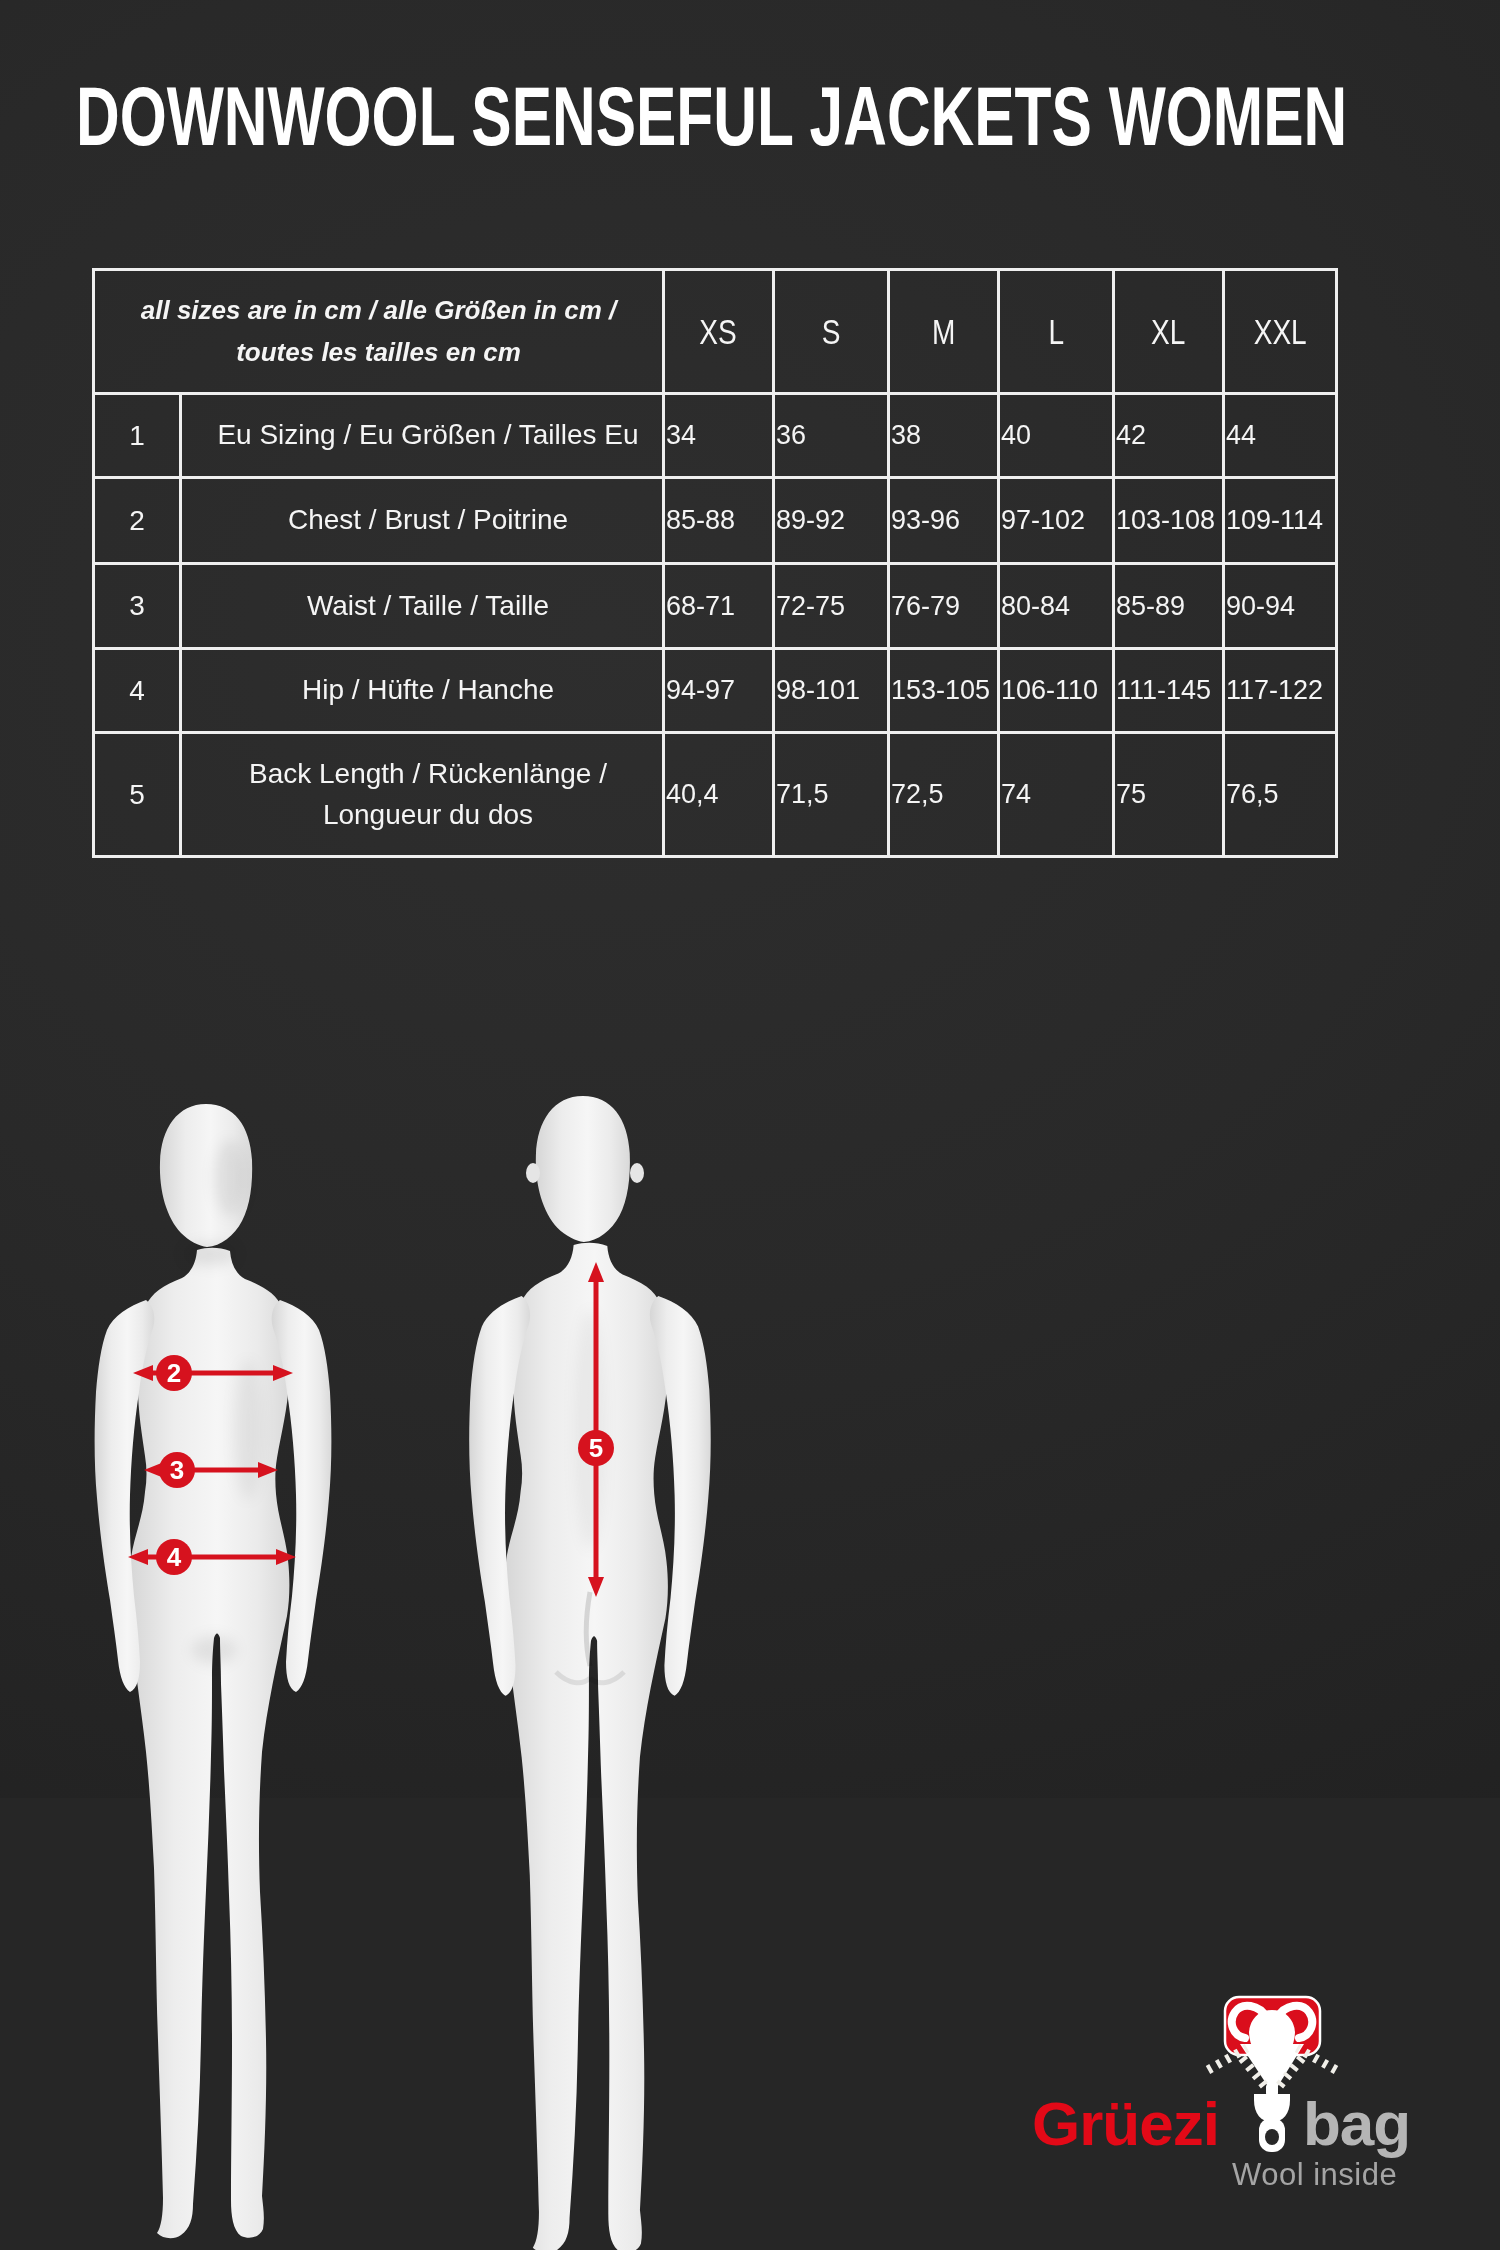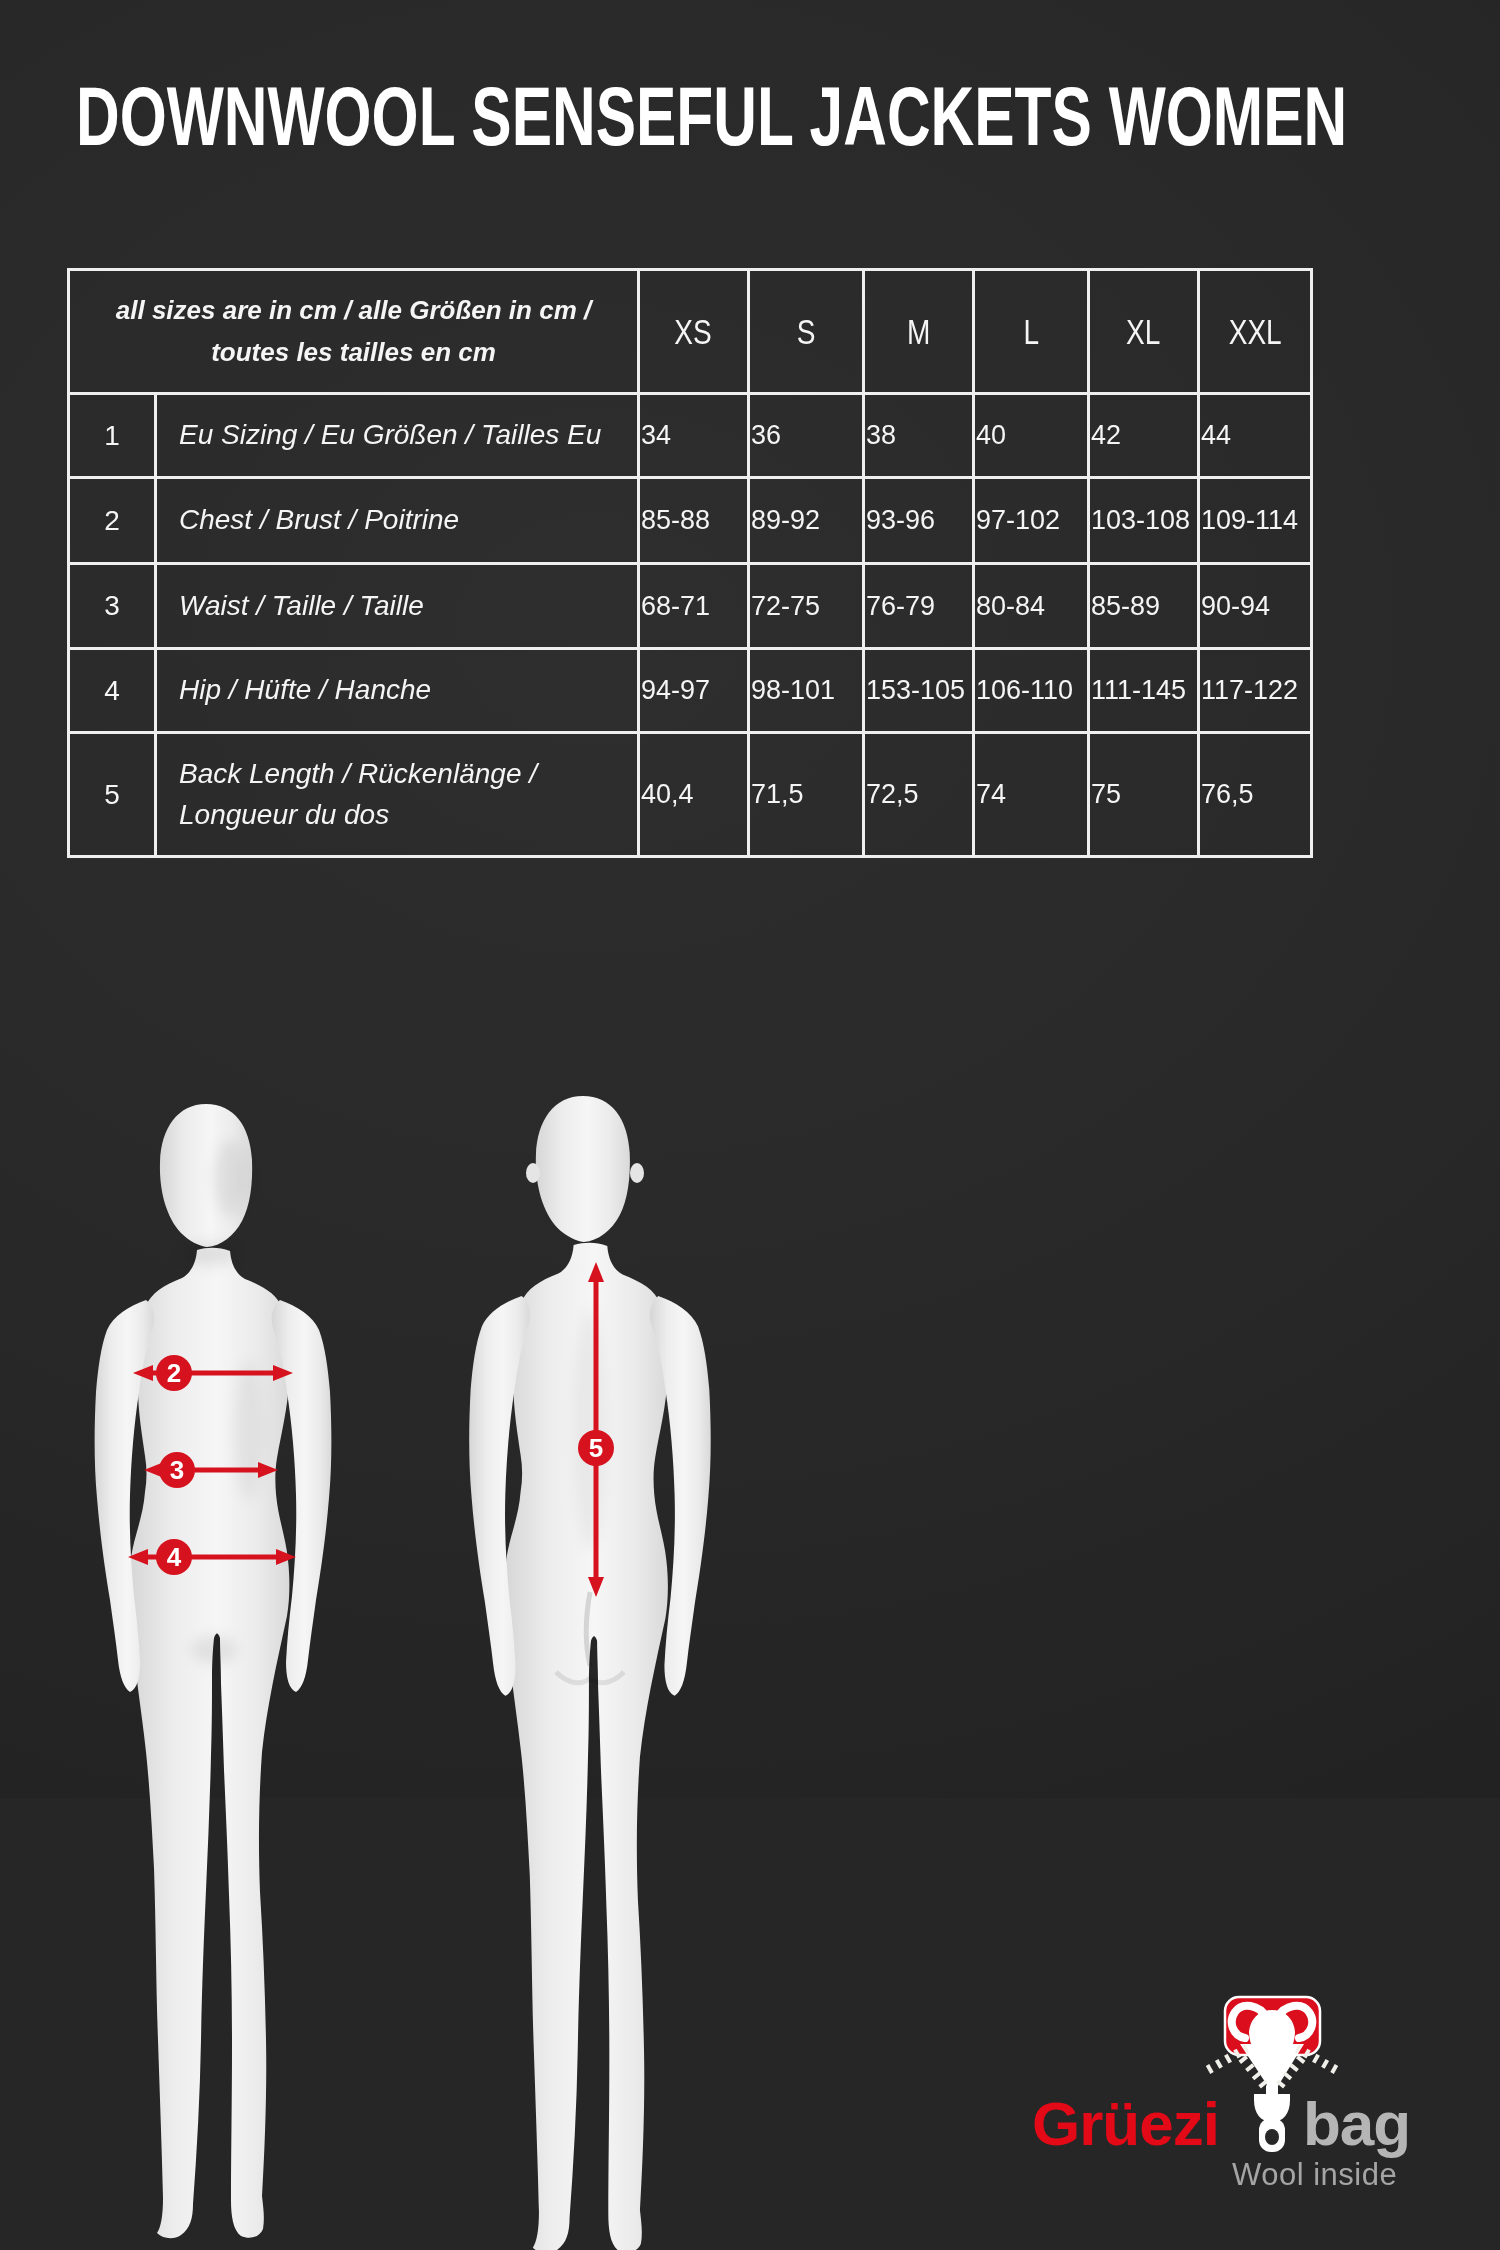--- a/index.html
+++ b/index.html
@@ -14,21 +14,21 @@
   }
   
   .title{
     position:absolute;left:76px;top:74px;margin:0;
     color:#ffffff;font-size:84px;font-weight:bold;line-height:1;
     letter-spacing:0px;white-space:nowrap;
     transform:scaleX(.72);transform-origin:left top;
   }
   
   table.size{
-    position:absolute;left:67px;top:268px;width:1243px;
+    position:absolute;left:92px;top:268px;width:1243px;
     border-collapse:collapse;table-layout:fixed;
     color:#f5f5f5;
     padding-left:12px;
   }
   table.size td, table.size th{
     border:3px solid #efefef;vertical-align:middle;
     overflow:hidden;
   }
   tr.r-head{height:124px}
   tr.r-a{height:84px}
@@ -36,21 +36,21 @@
   tr.r-c{height:85px}
   tr.r-d{height:84px}
   tr.r-e{height:124px}
   td.note{
     font-style:italic;font-weight:bold;font-size:26px;
     text-align:center;line-height:1.6;padding:0 28px;
   }
   th.size-h{font-size:33px;font-weight:normal;padding:0;}
   th.size-h span{display:inline-block;transform:scale(.85,1.05);}
   td.num{text-align:center;font-size:28px;font-weight:400;}
-  td.label{font-size:28px;text-align:left;padding:0 10px 0 22px;line-height:1.45;font-style:italic;}
+  td.label{font-size:28px;text-align:center;padding:0 10px 0 22px;line-height:1.45;}
   td.val{text-align:left;font-size:27px;}
   
   svg.art{position:absolute;left:0;top:0;pointer-events:none;}
   .marker line{stroke:#d6121e;stroke-width:5;}
   .marker polygon{fill:#d6121e;}
   .marker circle{fill:#d6121e;}
   .marker text{
     font-family:"Liberation Sans",sans-serif;font-weight:bold;
     font-size:26px;fill:#ffffff;text-anchor:middle;
   }

